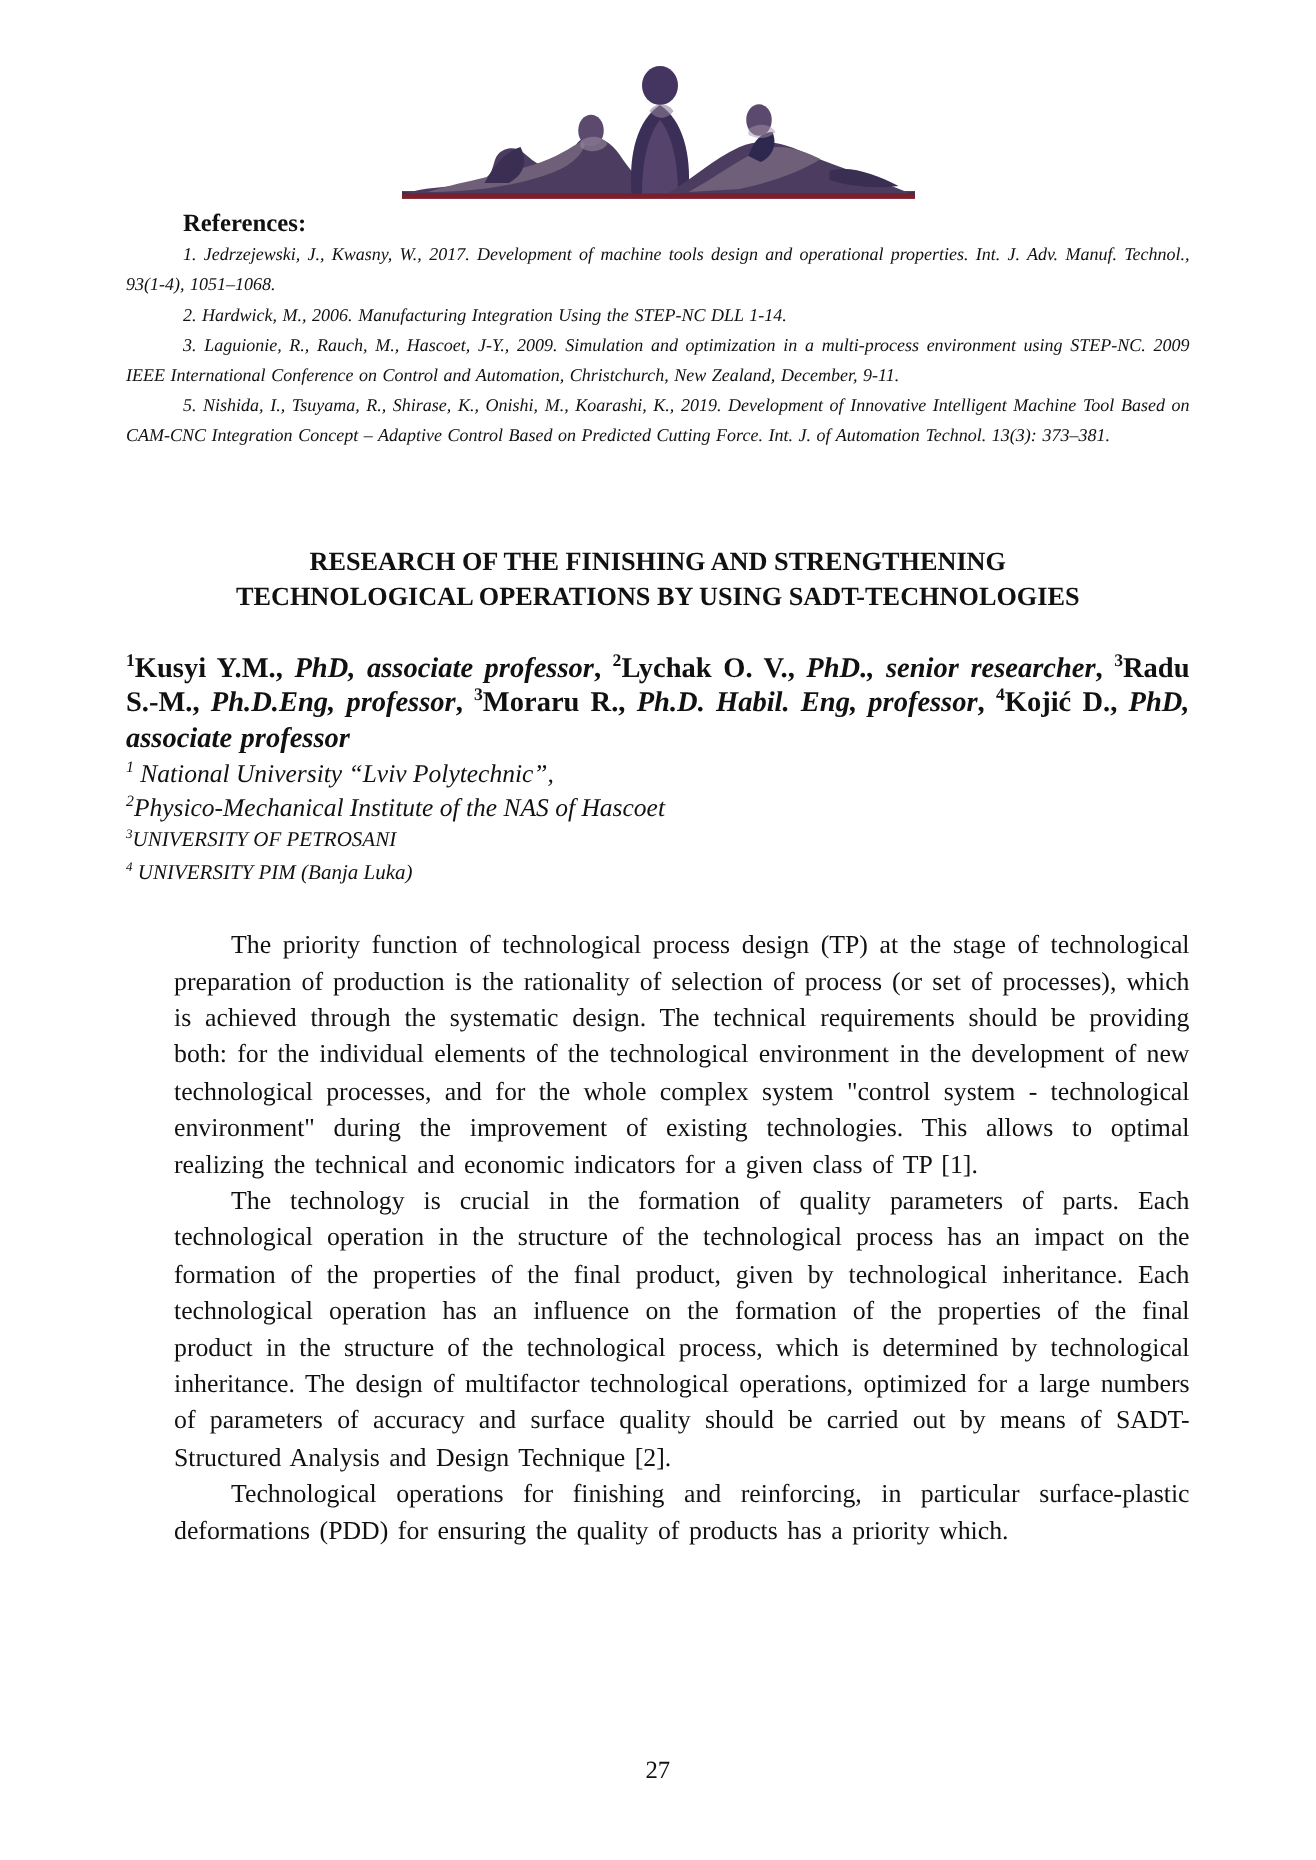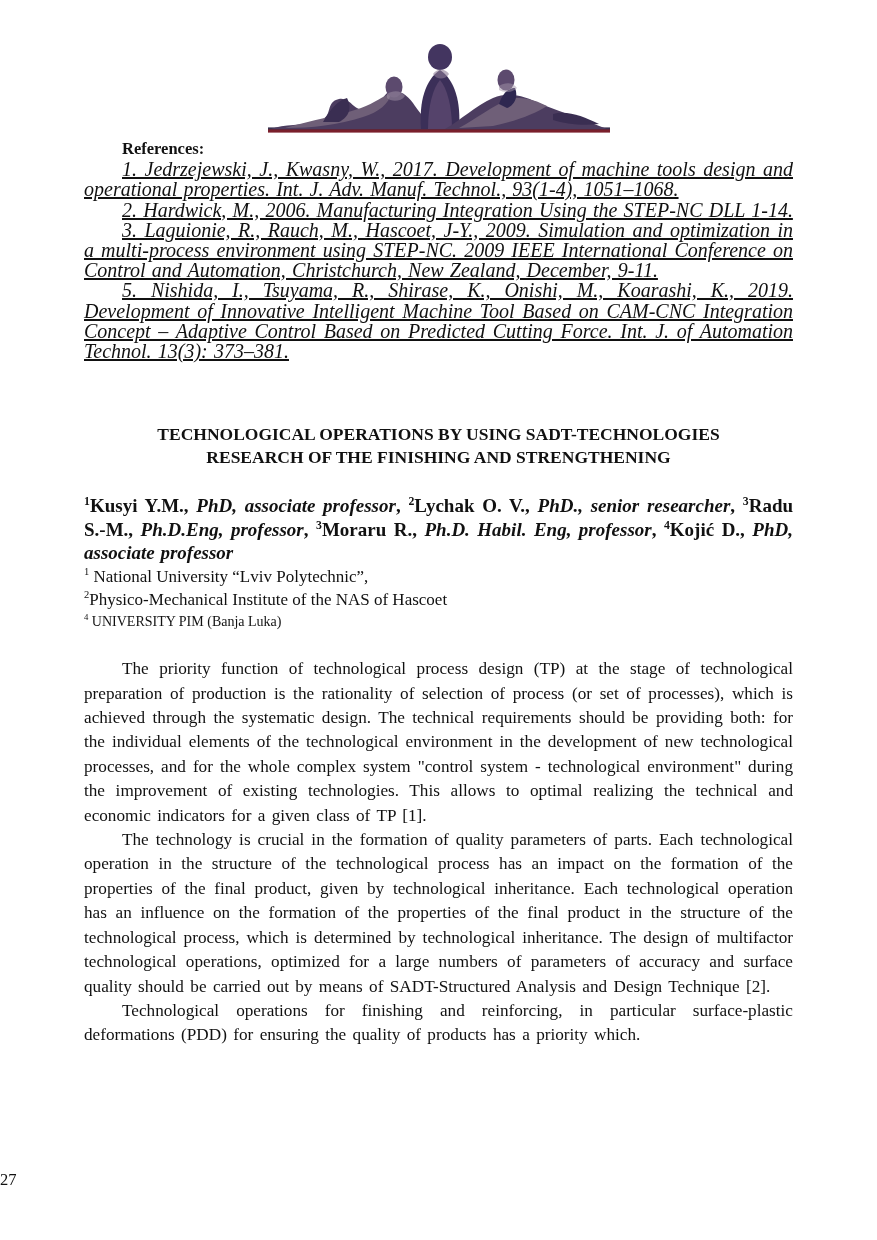--- a/index.html
+++ b/index.html
@@ -25,26 +25,25 @@
   .refs-heading {
     margin: 2px 0 0 0;
     font-weight: bold;
     font-size: 16.5px;
     line-height: 20.2px;
     text-indent: 38px;
   }
   .ref {
     margin: 0;
     font-style: italic;
-    font-size: 20px;
+    font-size: 12px;
     line-height: 20.2px;
     text-align: justify;
     text-indent: 38px;
     word-spacing: 0.06em;
-    text-decoration: underline;
   }
 
   
   .title {
     margin: 62px 0 0 0;
     text-align: center;
     font-weight: bold;
     font-size: 17.5px;
     line-height: 23px;
   }
@@ -55,39 +54,39 @@
     font-weight: bold;
     font-size: 19px;
     line-height: 23.5px;
     text-align: justify;
     word-spacing: 0.05em;
   }
   .au-degree { font-style: italic; }
   sup { font-size: 0.62em; line-height: 0; }
 
   
-  .aff { margin: 0; }
+  .aff { margin: 0; font-style: italic; }
   .aff-lg { font-size: 17px;  line-height: 23px; }
   .aff-sm { font-size: 14px;  line-height: 21.5px; }
 
   
-  .body-block { margin-top: 25px; }
+  .body-block { margin-top: 25px; margin-left: 32px; }
   .body-para {
     margin: 0;
     font-size: 17.2px;
     line-height: 24.4px;
     text-align: justify;
     text-indent: 38px;
     word-spacing: 0.12em;
   }
 
   .page-number {
     position: absolute;
     left: 0; right: 0; bottom: 50px;
-    text-align: left;
+    text-align: center;
     font-size: 16.5px;
   }
 </style>
 </head>
 <body>
 
 <div class="page">
 
   <div class="sculpture-wrap">
     <svg width="352" height="91" viewBox="0 0 352 91">
@@ -117,28 +116,29 @@
 
   <div class="content">
 
     <p class="refs-heading">References:</p>
     <p class="ref">1. Jedrzejewski, J., Kwasny, W., 2017. Development of machine tools design and operational properties. Int. J. Adv. Manuf. Technol., 93(1-4), 1051–1068.</p>
     <p class="ref">2. Hardwick, M., 2006. Manufacturing Integration Using the STEP-NC DLL 1-14.</p>
     <p class="ref">3. Laguionie, R., Rauch, M., Hascoet, J-Y., 2009. Simulation and optimization in a multi-process environment using STEP-NC. 2009 IEEE International Conference on Control and Automation, Christchurch, New Zealand, December, 9-11.</p>
     <p class="ref">5. Nishida, I., Tsuyama, R., Shirase, K., Onishi, M., Koarashi, K., 2019. Development of Innovative Intelligent Machine Tool Based on CAM-CNC Integration Concept – Adaptive Control Based on Predicted Cutting Force. Int. J. of Automation Technol. 13(3): 373–381.</p>
 
     <div class="title">
+      <div>RESEARCH OF THE FINISHING AND STRENGTHENING</div>
       <div>TECHNOLOGICAL OPERATIONS BY USING SADT-TECHNOLOGIES</div>
-      <div>RESEARCH OF THE FINISHING AND STRENGTHENING</div>
     </div>
 
     <p class="authors"><span><sup>1</sup><span>Kusyi Y.M., </span><span class="au-degree">PhD, associate professor</span><span>, </span></span><span><sup>2</sup><span>Lychak O. V., </span><span class="au-degree">PhD., senior researcher</span><span>, </span></span><span><sup>3</sup><span>Radu S.-M., </span><span class="au-degree">Ph.D.Eng, professor</span><span>, </span></span><span><sup>3</sup><span>Moraru R., </span><span class="au-degree">Ph.D. Habil. Eng, professor</span><span>, </span></span><span><sup>4</sup><span>Kojić D., </span><span class="au-degree">PhD, associate professor</span><span></span></span></p>
 
     <p class="aff aff-lg"><sup>1</sup><span> National University “Lviv Polytechnic”,</span></p>
     <p class="aff aff-lg"><sup>2</sup><span>Physico-Mechanical Institute of the NAS of Hascoet</span></p>
+    <p class="aff aff-sm"><sup>3</sup><span>UNIVERSITY OF PETROSANI</span></p>
     <p class="aff aff-sm"><sup>4</sup><span> UNIVERSITY PIM (Banja Luka)</span></p>
 
     <div class="body-block">
       <p class="body-para">The priority function of technological process design (TP) at the stage of technological preparation of production is the rationality of selection of process (or set of processes), which is achieved through the systematic design. The technical requirements should be providing both: for the individual elements of the technological environment in the development of new technological processes, and for the whole complex system "control system - technological environment" during the improvement of existing technologies. This allows to optimal realizing the technical and economic indicators for a given class of TP [1].</p>
       <p class="body-para">The technology is crucial in the formation of quality parameters of parts. Each technological operation in the structure of the technological process has an impact on the formation of the properties of the final product, given by technological inheritance. Each technological operation has an influence on the formation of the properties of the final product in the structure of the technological process, which is determined by technological inheritance. The design of multifactor technological operations, optimized for a large numbers of parameters of accuracy and surface quality should be carried out by means of SADT-Structured Analysis and Design Technique [2].</p>
       <p class="body-para">Technological operations for finishing and reinforcing, in particular surface-plastic deformations (PDD) for ensuring the quality of products has a priority which.</p>
     </div>
 
   </div>
 

